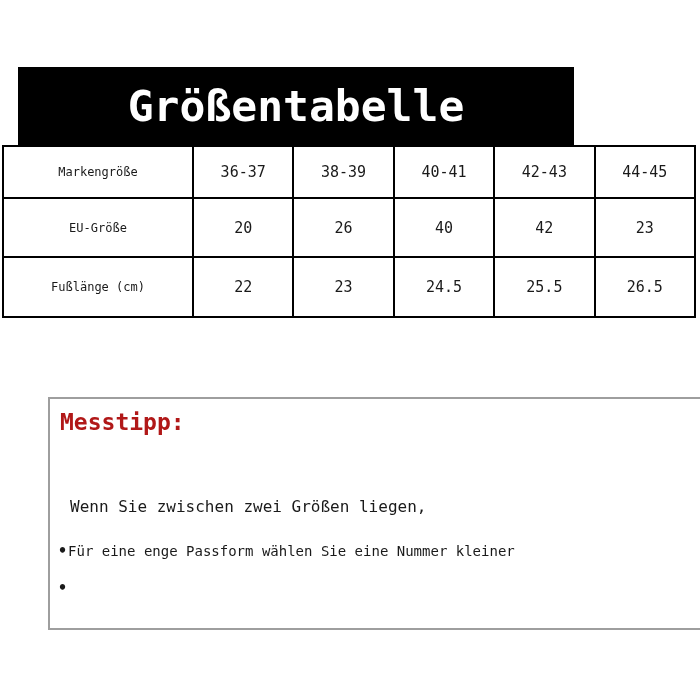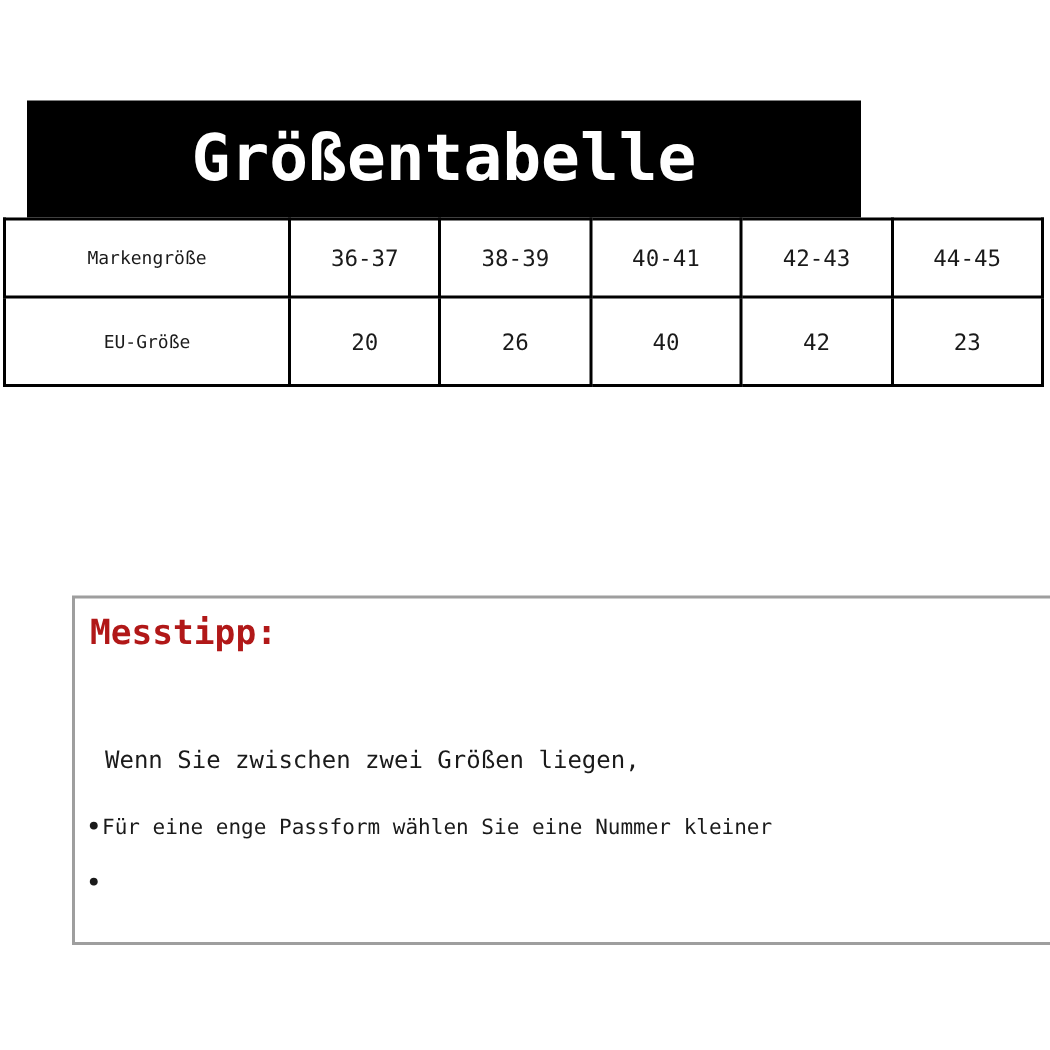--- a/index.html
+++ b/index.html
@@ -129,20 +129,28 @@
         <td class="cell-value">44-45</td>
       </tr>
       <tr>
         <td class="row-label">EU-Größe</td>
         <td class="cell-value">20</td>
         <td class="cell-value">26</td>
         <td class="cell-value">40</td>
         <td class="cell-value">42</td>
         <td class="cell-value">23</td>
       </tr>
+      <tr>
+        <td class="row-label">Fußlänge (cm)</td>
+        <td class="cell-value">22</td>
+        <td class="cell-value">23</td>
+        <td class="cell-value">24.5</td>
+        <td class="cell-value">25.5</td>
+        <td class="cell-value">26.5</td>
+      </tr>
     </tbody>
   </table>
 </div>
 
 <div class="tips-box">
   <div class="tips-title">Messtipp:</div>
   <div class="tips-line2">Wenn Sie zwischen zwei Größen liegen,</div>
   <ul class="tips-bullets">
     <li>
       <span class="bullet-glyph">•</span>

